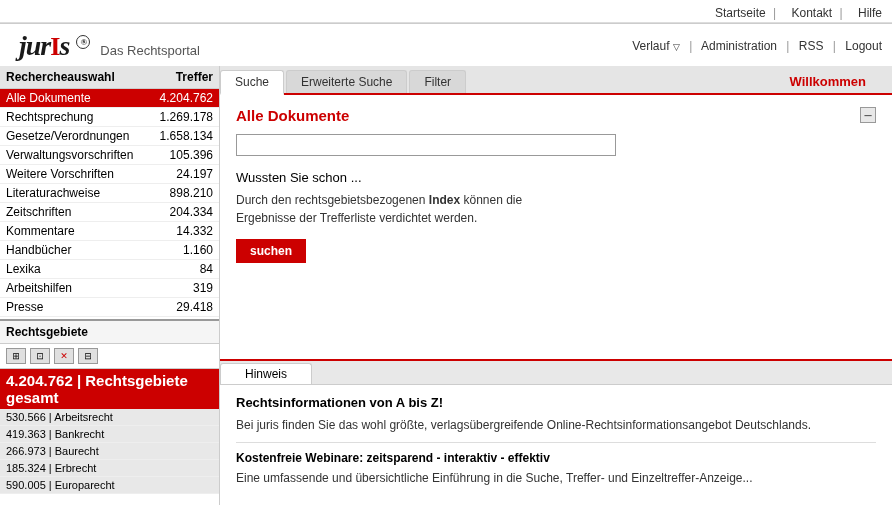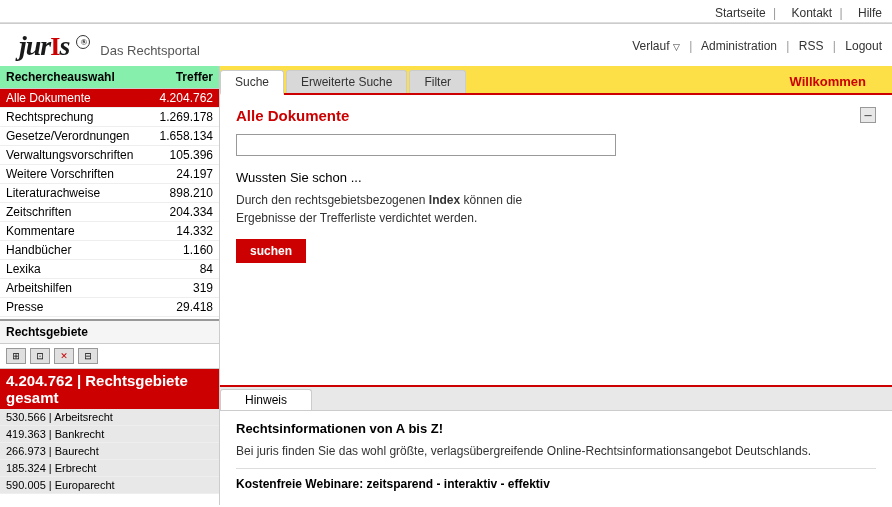--- a/index.html
+++ b/index.html
@@ -18,42 +18,42 @@
     #sub-nav { text-align: right; flex: 1; font-size: 12px; }
     #sub-nav a { color: #333; text-decoration: none; margin-left: 0; }
 
     
     #main { display: flex; height: calc(507px - 68px); }
 
     
     #sidebar { width: 220px; border-right: 1px solid #ccc; background: #fff; flex-shrink: 0; overflow: hidden; }
     
     #recherche-table { width: 100%; border-collapse: collapse; }
-    #recherche-header { background: #86efac; }
+    #recherche-header { background: #e5e5e5; }
     #recherche-header th { padding: 4px 6px; text-align: left; font-weight: bold; font-size: 12px; border-bottom: 1px solid #ccc; }
     #recherche-header th.treffer { text-align: right; }
 
     .doc-row td { padding: 2px 6px; border-bottom: 1px solid #eee; font-size: 12px; cursor: pointer; }
     .doc-row td.count { text-align: right; }
     .doc-row.active td { background: #cc0000; color: #fff; }
 
     
     #rechtsgebiete { border-top: 2px solid #999; margin-top: 2px; }
     #rechtsgebiete-header { font-size: 12px; font-weight: bold; padding: 4px 6px; background: #f5f5f5; border-bottom: 1px solid #ccc; }
     #rechtsgebiete-icons { display: flex; padding: 4px 6px; gap: 4px; border-bottom: 1px solid #ccc; }
     .rg-icon { width: 20px; height: 16px; border: 1px solid #999; background: #e0e0e0; cursor: pointer; display: flex; align-items: center; justify-content: center; font-size: 9px; }
 
     #rechtsgebiete-total { background: #cc0000; color: #fff; padding: 3px 6px; font-size: 15px; font-weight: bold; }
     .rg-row { padding: 2px 6px; font-size: 11px; border-bottom: 1px solid #eee; cursor: pointer; background: #e8e8e8; }
 
     
     #content { flex: 1; display: flex; flex-direction: column; overflow: hidden; }
 
     
-    #tabs { display: flex; background: #fde047; border-bottom: 2px solid #cc0000; padding-top: 4px; align-items: flex-end; }
+    #tabs { display: flex; background: #e5e5e5; border-bottom: 2px solid #cc0000; padding-top: 4px; align-items: flex-end; }
     .tab { padding: 4px 14px; font-size: 12px; cursor: pointer; border: 1px solid #ccc; border-bottom: none; background: #d8d8d8; margin-right: 2px; border-radius: 3px 3px 0 0; color: #333; }
     .tab.active { background: #fff; border-bottom: 2px solid #fff; font-weight: normal; margin-bottom: -2px; z-index: 1; }
     #welcome-text { margin-left: auto; padding-right: 26px; color: #cc0000; font-weight: bold; font-size: 13px; padding-bottom: 4px; }
 
     
     #search-panel { padding: 12px 16px; flex: 1; overflow-y: auto; }
     #search-panel h2 { color: #cc0000; font-size: 15px; font-weight: bold; margin-bottom: 10px; }
 
     #search-input-row { margin-bottom: 14px; }
     #search-input-box { width: 380px; height: 22px; border: 1px solid #999; padding: 2px 4px; font-size: 12px; }
@@ -236,16 +236,17 @@
 
     <div id="bottom-panel">
       <div id="bottom-tabs">
         <div class="bottom-tab active">Hinweis</div>
       </div>
       <div id="hinweis-content">
         <h3>Rechtsinformationen von A bis Z!</h3>
         <p>Bei juris finden Sie das wohl größte, verlagsübergreifende Online-Rechtsinformationsangebot Deutschlands.</p>
         <hr>
         <h4>Kostenfreie Webinare: zeitsparend - interaktiv - effektiv</h4>
+        <p>Eine umfassende und übersichtliche Einführung in die Suche, Treffer- und Einzeltreffer-Anzeige...</p>
       </div>
     </div>
   </div>
 </div>
 
 </body></html>

